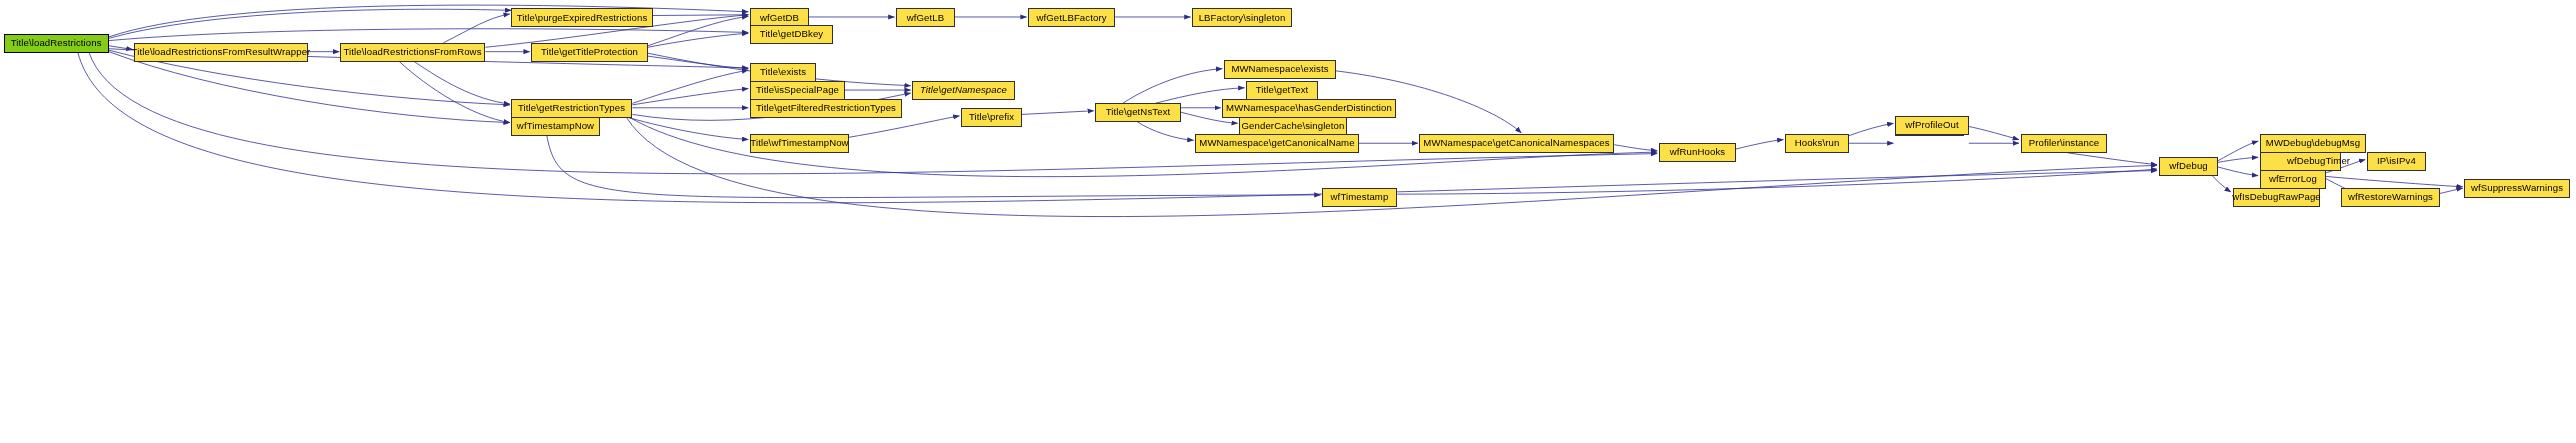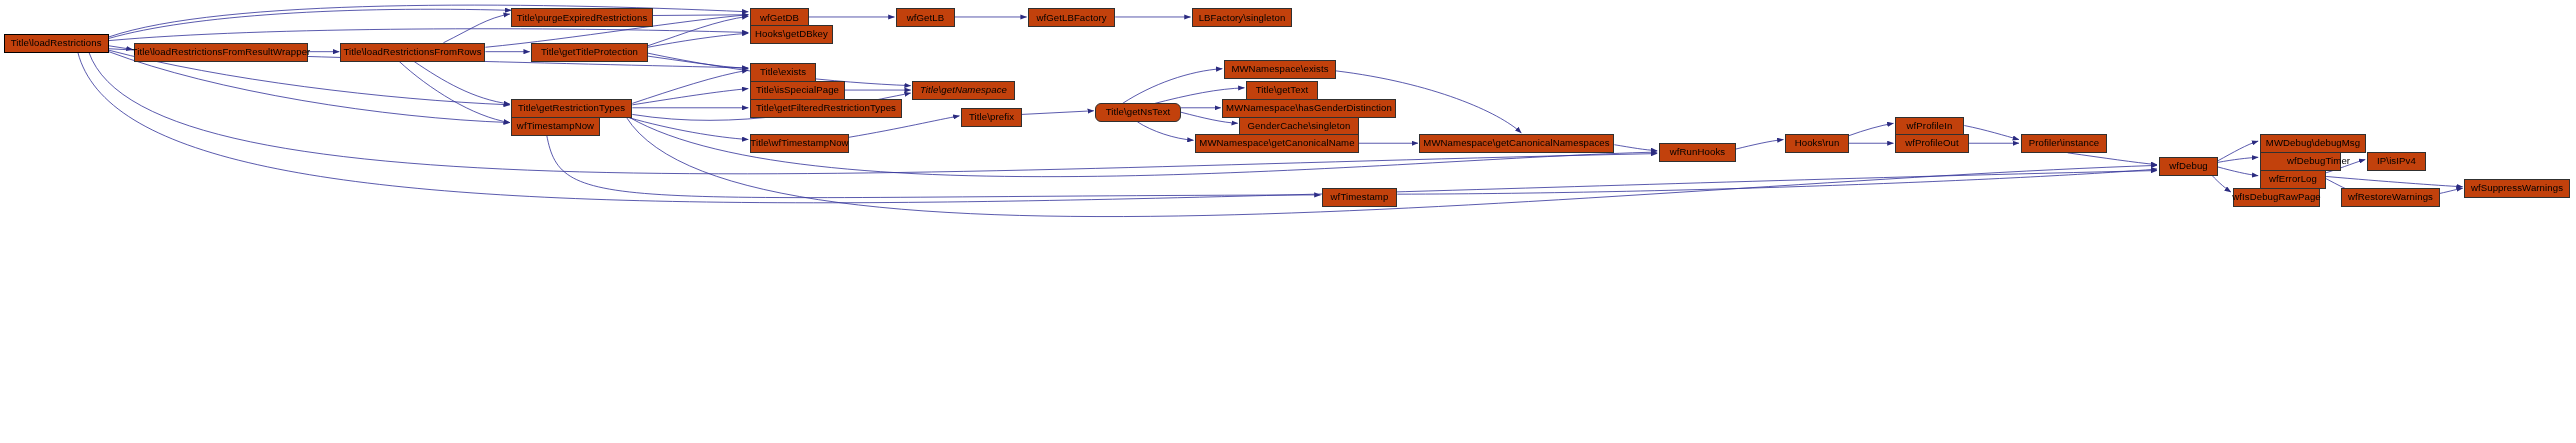--- a/index.html
+++ b/index.html
@@ -20,34 +20,34 @@
     left: 0;
     top: 0;
     width: 2576px;
     height: 443px;
     pointer-events: none;
   }
   .node {
     position: absolute;
     box-sizing: border-box;
     border: 0.7px solid #303030;
-    background: #c2410c;
+    background: #fde047;
     color: #000000;
     font-size: 9.6px;
     line-height: 1;
     display: flex;
     align-items: center;
     justify-content: center;
     white-space: nowrap;
     letter-spacing: 0.1px;
     height: 18.5px;
     z-index: 2;
   }
   .node.root {
-    background: #c2410c;
+    background: #84cc16;
     border-color: #000000;
   }
 </style>
 </head>
 <body>
 
 <div id="canvas">
   <svg id="edges" viewBox="0 0 3488 600" xmlns="http://www.w3.org/2000/svg">
     <defs>
       <marker id="arrow" markerWidth="9" markerHeight="7" refX="8.5" refY="3.5" orient="auto" markerUnits="userSpaceOnUse">
@@ -117,41 +117,41 @@
   </svg>
   <div id="node-layer">
       <div class="node root" style="left: 3.7px; top: 34px; width: 105px;">Title\loadRestrictions</div>
       <div class="node" style="left: 134px; top: 43px; width: 174px;">Title\loadRestrictionsFromResultWrapper</div>
       <div class="node" style="left: 340px; top: 43px; width: 145px;">Title\loadRestrictionsFromRows</div>
       <div class="node" style="left: 511px; top: 8.1px; width: 142px;">Title\purgeExpiredRestrictions</div>
       <div class="node" style="left: 750px; top: 8.1px; width: 59px;">wfGetDB</div>
       <div class="node" style="left: 896px; top: 8.1px; width: 59px;">wfGetLB</div>
       <div class="node" style="left: 1028px; top: 8.1px; width: 87px;">wfGetLBFactory</div>
       <div class="node" style="left: 1192px; top: 8.1px; width: 100px;">LBFactory\singleton</div>
-      <div class="node" style="left: 750px; top: 25px; width: 83px;">Hooks\getDBkey</div>
+      <div class="node" style="left: 750px; top: 25px; width: 83px;">Title\getDBkey</div>
       <div class="node" style="left: 531px; top: 43px; width: 117px;">Title\getTitleProtection</div>
       <div class="node" style="left: 750px; top: 63px; width: 66px;">Title\exists</div>
       <div class="node" style="left: 750px; top: 81px; width: 95px;">Title\isSpecialPage</div>
       <div class="node" style="left: 912px; top: 81px; width: 103px; font-style: italic;">Title\getNamespace</div>
       <div class="node" style="left: 511px; top: 99px; width: 121px;">Title\getRestrictionTypes</div>
       <div class="node" style="left: 750px; top: 99px; width: 152px;">Title\getFilteredRestrictionTypes</div>
       <div class="node" style="left: 961px; top: 108px; width: 61px;">Title\prefix</div>
-      <div class="node" style="left: 1095px; top: 103px; width: 86px; border-radius: 6px;">Title\getNsText</div>
+      <div class="node" style="left: 1095px; top: 103px; width: 86px;">Title\getNsText</div>
       <div class="node" style="left: 1224px; top: 60px; width: 112px;">MWNamespace\exists</div>
       <div class="node" style="left: 1246px; top: 81px; width: 72px;">Title\getText</div>
       <div class="node" style="left: 1222px; top: 99px; width: 174px;">MWNamespace\hasGenderDistinction</div>
-      <div class="node" style="left: 1239px; top: 117px; width: 120px;">GenderCache\singleton</div>
+      <div class="node" style="left: 1239px; top: 117px; width: 108px;">GenderCache\singleton</div>
       <div class="node" style="left: 1195px; top: 134px; width: 164px;">MWNamespace\getCanonicalName</div>
       <div class="node" style="left: 1419px; top: 134px; width: 195px;">MWNamespace\getCanonicalNamespaces</div>
       <div class="node" style="left: 511px; top: 117px; width: 89px;">wfTimestampNow</div>
       <div class="node" style="left: 750px; top: 134px; width: 99px;">Title\wfTimestampNow</div>
       <div class="node" style="left: 1659px; top: 143px; width: 77px;">wfRunHooks</div>
       <div class="node" style="left: 1785px; top: 134px; width: 64px;">Hooks\run</div>
       <div class="node" style="left: 1895px; top: 117px; width: 69px;">wfProfileIn</div>
-      <div class="node" style="left: 1895px; top: 134px; width: 74px;">wfProfileOut</div>
+      <div class="node" style="left: 1895px; top: 116px; width: 74px;">wfProfileOut</div>
       <div class="node" style="left: 2021px; top: 134px; width: 86px;">Profiler\instance</div>
       <div class="node" style="left: 2159px; top: 157px; width: 59px;">wfDebug</div>
       <div class="node" style="left: 2260px; top: 134px; width: 106px;">MWDebug\debugMsg</div>
       <div class="node" style="left: 2260px; top: 152px; width: 81px; padding-left: 36px;">wfDebugTimer</div>
       <div class="node" style="left: 2260px; top: 170px; width: 66px;">wfErrorLog</div>
       <div class="node" style="left: 2367px; top: 152px; width: 59px;">IP\isIPv4</div>
       <div class="node" style="left: 2464px; top: 179px; width: 106px;">wfSuppressWarnings</div>
       <div class="node" style="left: 2233px; top: 188px; width: 87px;">wfIsDebugRawPage</div>
       <div class="node" style="left: 2341px; top: 188px; width: 99px;">wfRestoreWarnings</div>
       <div class="node" style="left: 1322px; top: 188px; width: 75px;">wfTimestamp</div>

